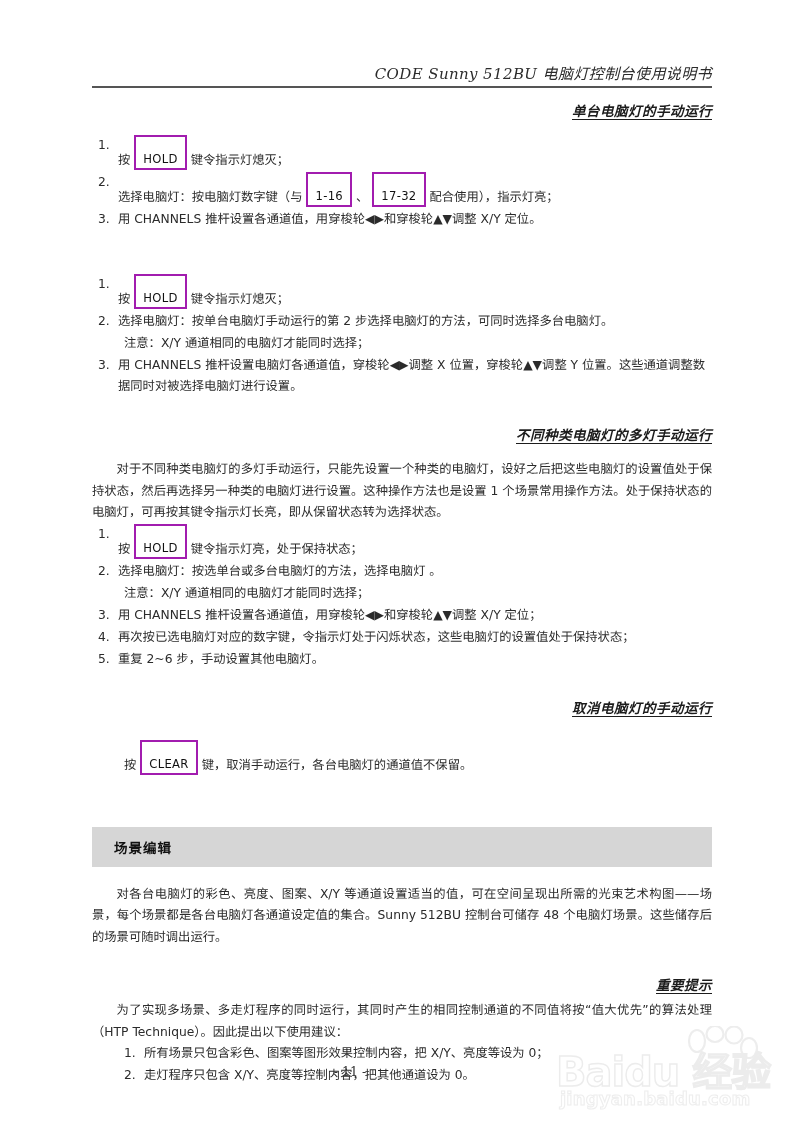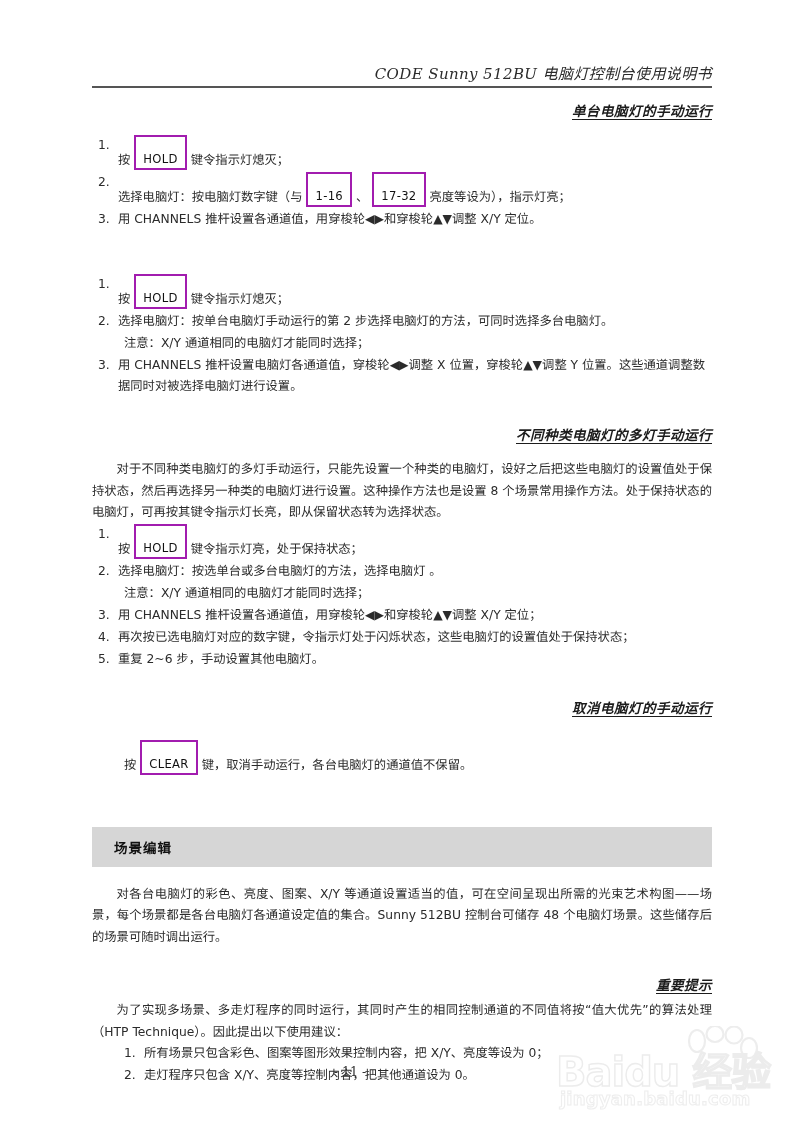--- a/index.html
+++ b/index.html
@@ -210,21 +210,21 @@
       <h2 class="sec-head">单台电脑灯的手动运行</h2>
     </div>
     <div class="gap-sm"></div>
     <ul class="olist">
       <li class="oitem">
         <span class="num">1.</span>
         <span class="txt"><span>按</span><span class="keycap">HOLD</span><span>键令指示灯熄灭；</span></span>
       </li>
       <li class="oitem">
         <span class="num">2.</span>
-        <span class="txt"><span>选择电脑灯：按电脑灯数字键（与</span><span class="keycap">1-16</span><span>、</span><span class="keycap">17-32</span><span>亮度等设为），指示灯亮；</span></span>
+        <span class="txt"><span>选择电脑灯：按电脑灯数字键（与</span><span class="keycap">1-16</span><span>、</span><span class="keycap">17-32</span><span>配合使用），指示灯亮；</span></span>
       </li>
       <li class="oitem">
         <span class="num">3.</span>
         <span class="txt">用 CHANNELS 推杆设置各通道值，用穿梭轮◀▶和穿梭轮▲▼调整 X/Y 定位。</span>
       </li>
     </ul>
 
     <div class="gap-xl"></div>
 
     <div class="gap-sm"></div>
@@ -243,21 +243,21 @@
         <span class="txt">用 CHANNELS 推杆设置电脑灯各通道值，穿梭轮◀▶调整 X 位置，穿梭轮▲▼调整 Y 位置。这些通道调整数据同时对被选择电脑灯进行设置。</span>
       </li>
     </ul>
 
     <div class="gap-lg"></div>
 
     <div class="sec-head-wrap">
       <h2 class="sec-head">不同种类电脑灯的多灯手动运行</h2>
     </div>
     <div class="gap-sm"></div>
-    <p class="para">对于不同种类电脑灯的多灯手动运行，只能先设置一个种类的电脑灯，设好之后把这些电脑灯的设置值处于保持状态，然后再选择另一种类的电脑灯进行设置。这种操作方法也是设置 8 个场景常用操作方法。处于保持状态的电脑灯，可再按其键令指示灯长亮，即从保留状态转为选择状态。</p>
+    <p class="para">对于不同种类电脑灯的多灯手动运行，只能先设置一个种类的电脑灯，设好之后把这些电脑灯的设置值处于保持状态，然后再选择另一种类的电脑灯进行设置。这种操作方法也是设置 1 个场景常用操作方法。处于保持状态的电脑灯，可再按其键令指示灯长亮，即从保留状态转为选择状态。</p>
     <ul class="olist">
       <li class="oitem">
         <span class="num">1.</span>
         <span class="txt"><span>按</span><span class="keycap">HOLD</span><span>键令指示灯亮，处于保持状态；</span></span>
       </li>
       <li class="oitem">
         <span class="num">2.</span>
         <span class="txt">选择电脑灯：按选单台或多台电脑灯的方法，选择电脑灯 。</span>
       </li>
       <li class="note-line">注意：X/Y 通道相同的电脑灯才能同时选择；</li>

